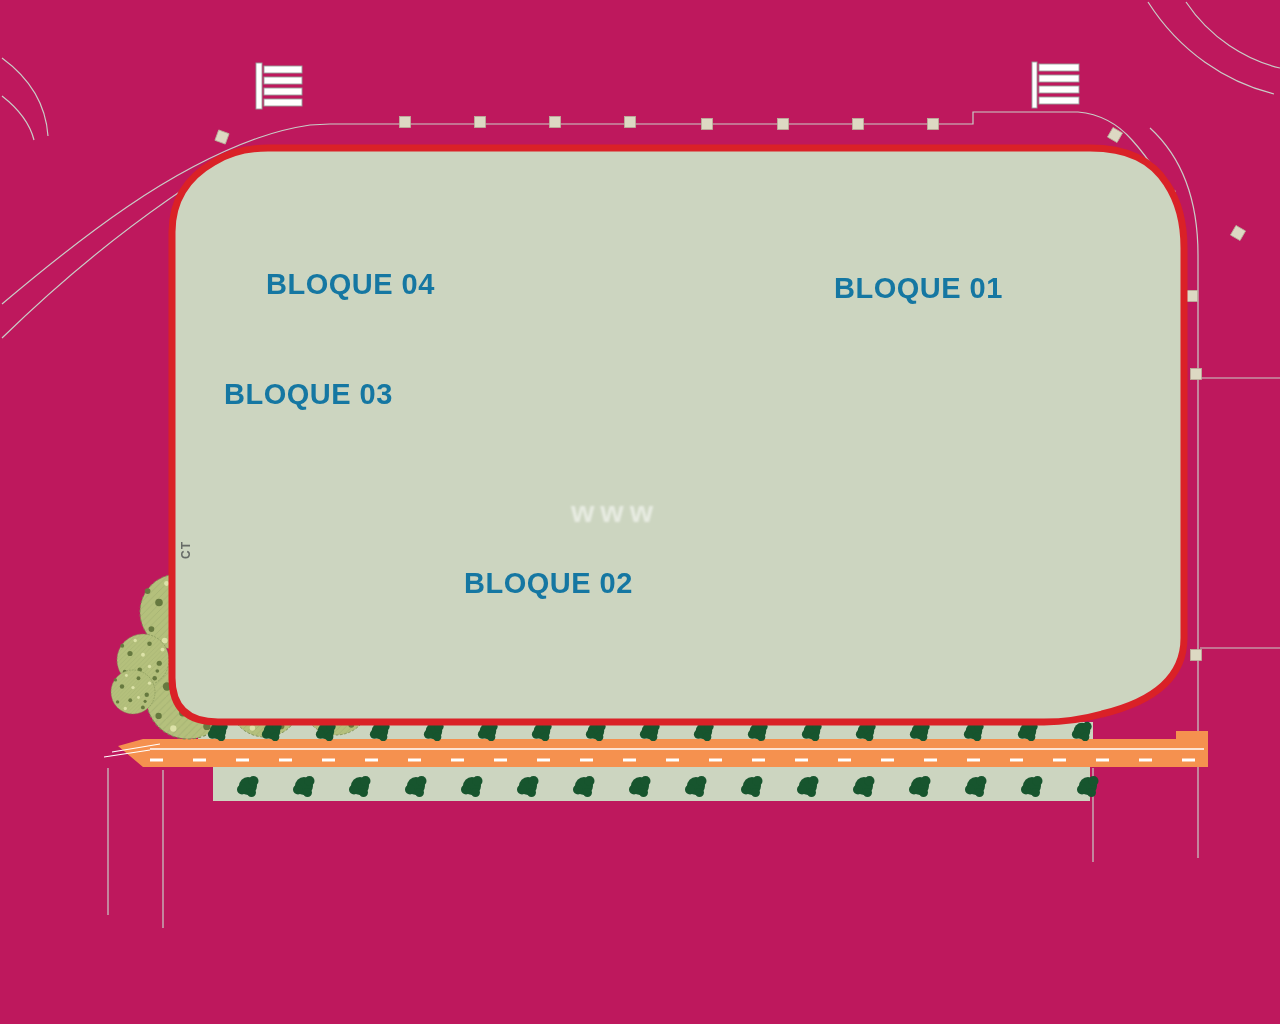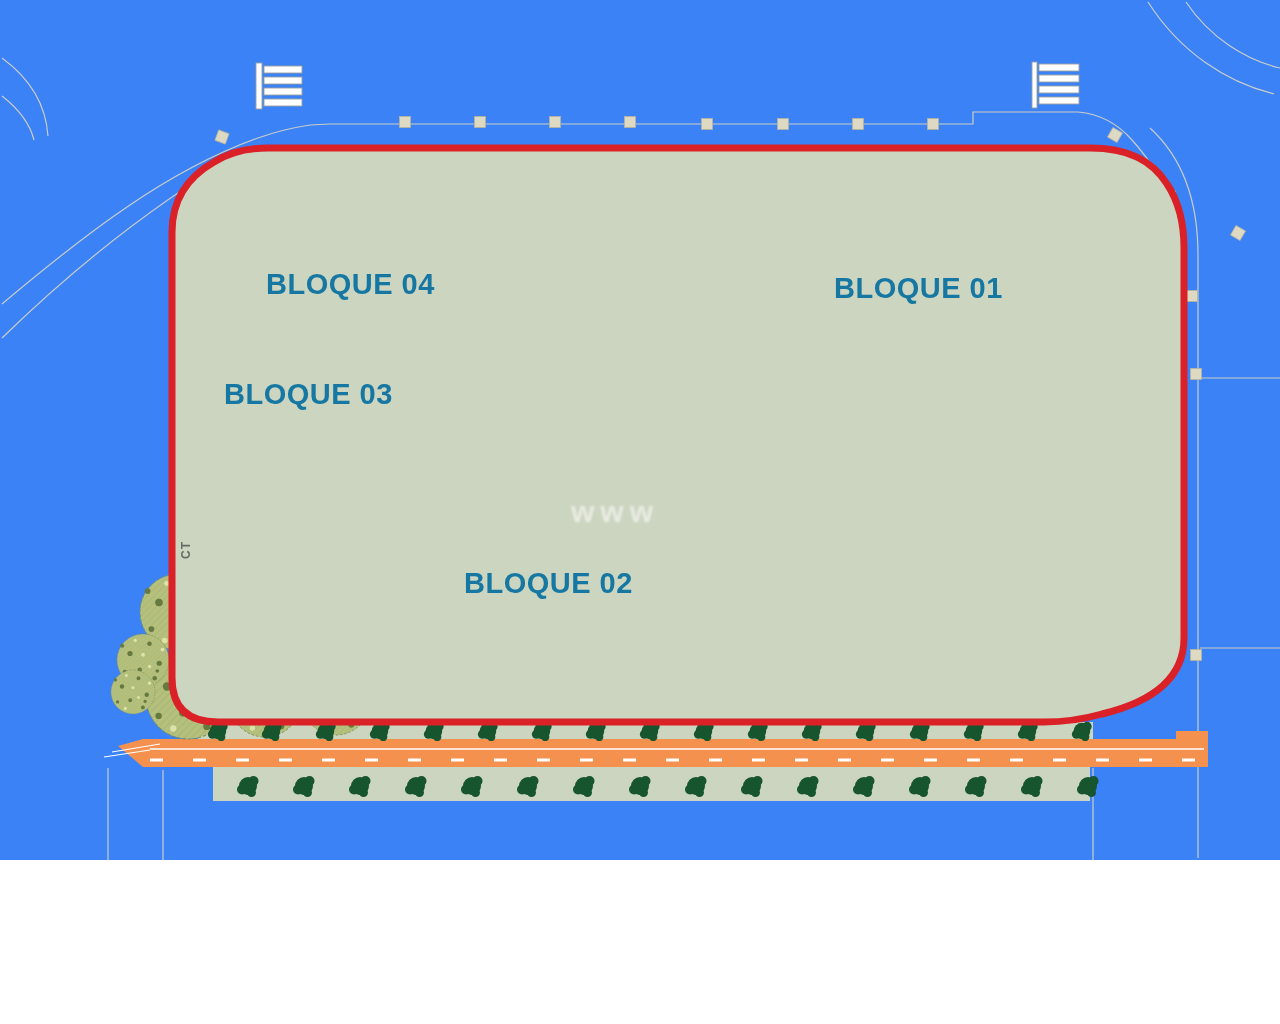--- a/index.html
+++ b/index.html
@@ -1,16 +1,16 @@
 <!DOCTYPE html>
 <html style="--c-boundary-red: #da2127; --c-label-blue: #1577a2; --c-sage: #ccd5c0; --c-white-path: #f7f8f4; --c-pool: #b9e5ea; --c-pool-border: #86c3cb; --c-pool-deep: #a5dde8; --c-pool-deep-border: #3f98a8; --c-road-orange: #f5914f; --c-beige: #ddd9c3; --c-beige-border: #b8b49c; --c-tree-dark: #17552e; --c-tree-medium: #4f8f5c; --c-palm-green: #1d9146; --c-palm-dark: #156b38; --c-mottled-base: #b4c07c; --c-mottled-dot-dark: #66793f; --c-mottled-dot-light: #dce2a8; --c-outline-gray: #9aa09c; --c-faint-line: #c9cdc7; --c-hatch-gray: #b9bfba; --c-ct-gray: #666b67; --c-watermark-white: #ffffff;"><head>
 <meta charset="utf-8">
 <style>
   html,body{margin:0;padding:0;background:#ffffff;}
-  .stage{width:1280px;height:860px;position:relative;background:#3b82f6;overflow:hidden;
+  .stage{width:1280px;height:1024px;position:relative;background:#be185d;overflow:hidden;
          font-family:"Liberation Sans",sans-serif;}
   svg{display:block;}
   .bloque-label{font-family:"Liberation Sans",sans-serif;font-weight:bold;font-size:29px;
                 letter-spacing:0.5px;fill:var(--c-label-blue);}
   .ct-label{font-family:"Liberation Sans",sans-serif;font-weight:bold;font-size:12px;
             letter-spacing:1px;fill:var(--c-ct-gray);}
   .watermark{font-family:"Liberation Sans",sans-serif;font-weight:bold;font-size:30px;
              fill:var(--c-watermark-white);opacity:.55;filter:blur(1.3px);letter-spacing:6px;}
   .ln{stroke:var(--c-faint-line);stroke-width:1.2;fill:none;}
   .bld{fill:#ffffff;stroke:var(--c-outline-gray);stroke-width:1.2;}

